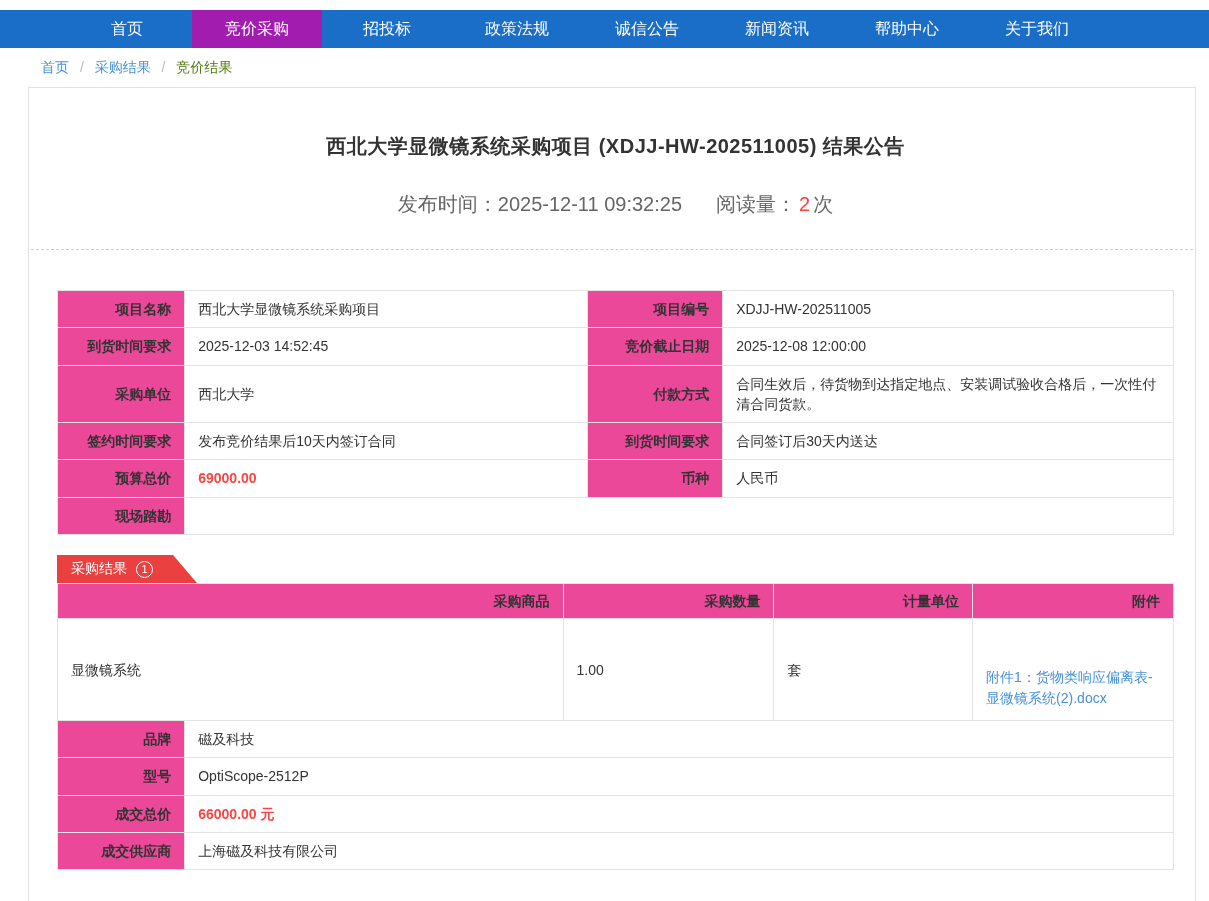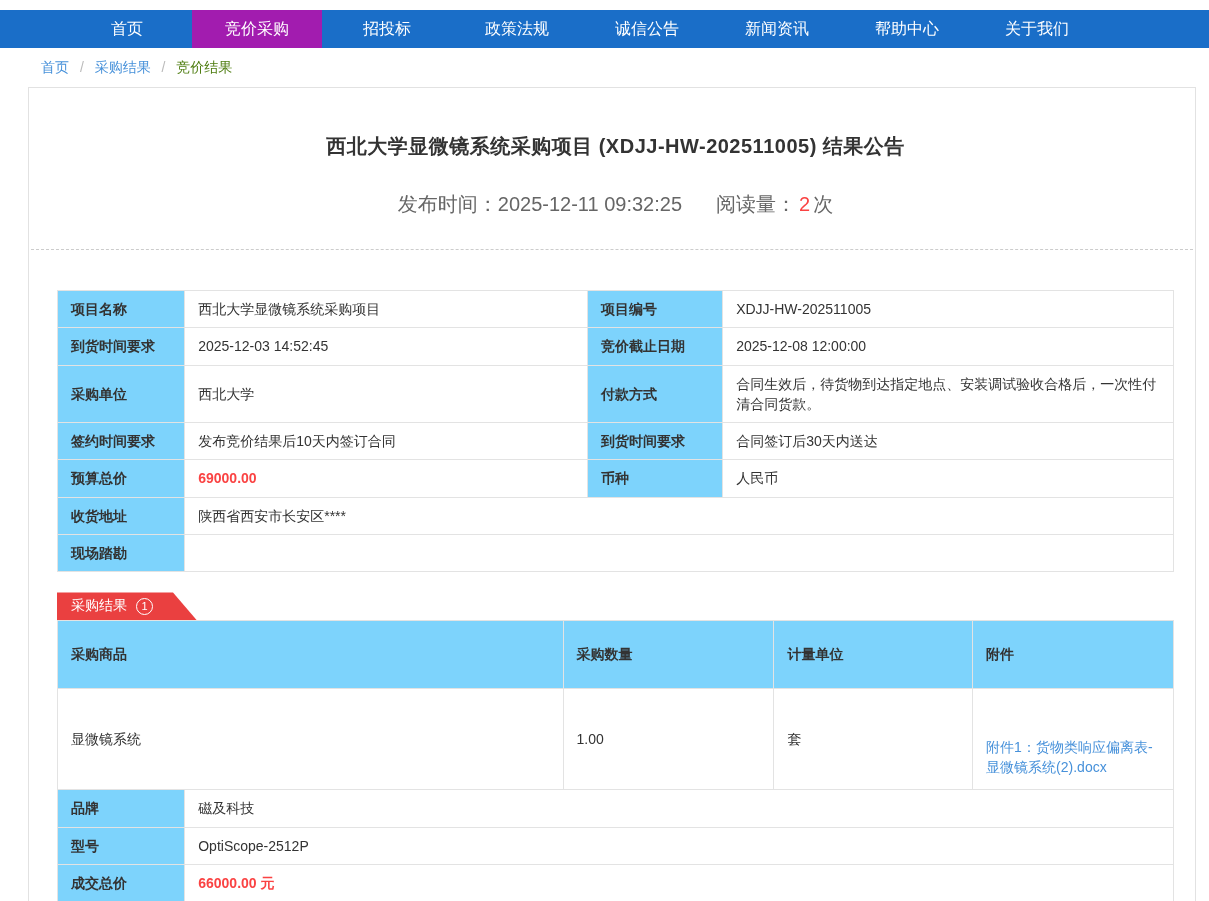--- a/index.html
+++ b/index.html
@@ -47,37 +47,37 @@
     border: 0; border-top: 1px dashed #ccc;
     margin: 31px -19px 0 -26px;
   }
   
   table { border-collapse: collapse; width: 100%; table-layout: fixed; }
   th, td {
     border: 1px solid #e3e3e3; font-size: 14px; text-align: left;
     padding: 8px 13px; vertical-align: middle; line-height: 1.45;
     word-break: break-all;
   }
-  th { background: #7dd3fc; font-weight: bold; color: #333; }
+  th { background: #ec4899; font-weight: bold; color: #333; text-align: right; }
   td { color: #333; background: #fff; }
   .info-table { margin-top: 40px; }
   .price { color: #fa4343; font-weight: bold; }
   
   .ribbon {
     margin-top: 20px; height: 28px; width: 140px;
     background: #ea4040; color: #fff; font-size: 14px;
     display: flex; align-items: center; padding-left: 14px;
     clip-path: polygon(0 0, calc(100% - 24px) 0, 100% 100%, 0 100%);
   }
   .ribbon .badge {
     margin-left: 9px; width: 17px; height: 17px; border: 1px solid #fff;
     border-radius: 50%; display: inline-flex; align-items: center;
     justify-content: center; font-size: 11px; line-height: 1;
   }
-  .result-table th { padding: 23px 13px; }
+  .result-table th { padding: 7px 13px; }
   .result-table td { padding: 12px 13px; }
   .attach-link { color: #4791da; text-decoration: none; cursor: pointer; display: inline-block; margin-top: 36px; }
   .detail-table { margin-top: -1px; }
 </style>
 </head>
 <body>
 
 <div class="topstrip"></div>
 
 <nav class="mainnav">
@@ -141,24 +141,20 @@
       <th>到货时间要求</th>
       <td>合同签订后30天内送达</td>
     </tr>
     <tr>
       <th>预算总价</th>
       <td class="price">69000.00</td>
       <th>币种</th>
       <td>人民币</td>
     </tr>
     <tr>
-      <th>收货地址</th>
-      <td colspan="3">陕西省西安市长安区****</td>
-    </tr>
-    <tr>
       <th>现场踏勘</th>
       <td colspan="3"></td>
     </tr>
   </tbody>
     </table>
 
   <div class="ribbon">
     <span>采购结果</span>
     <span class="badge">1</span>
   </div>

